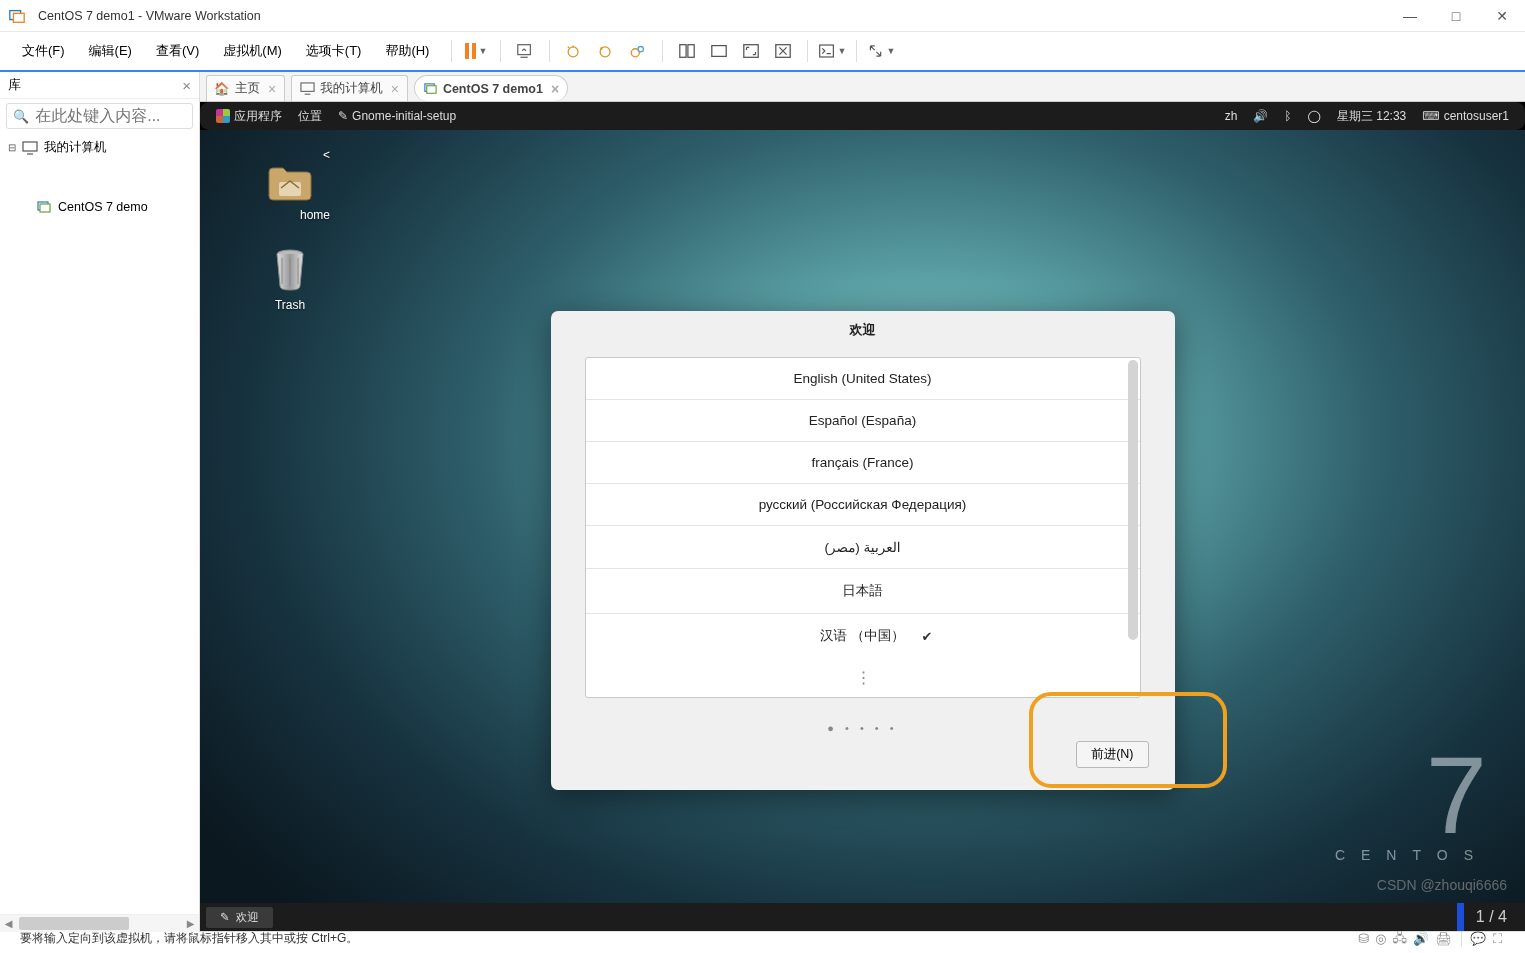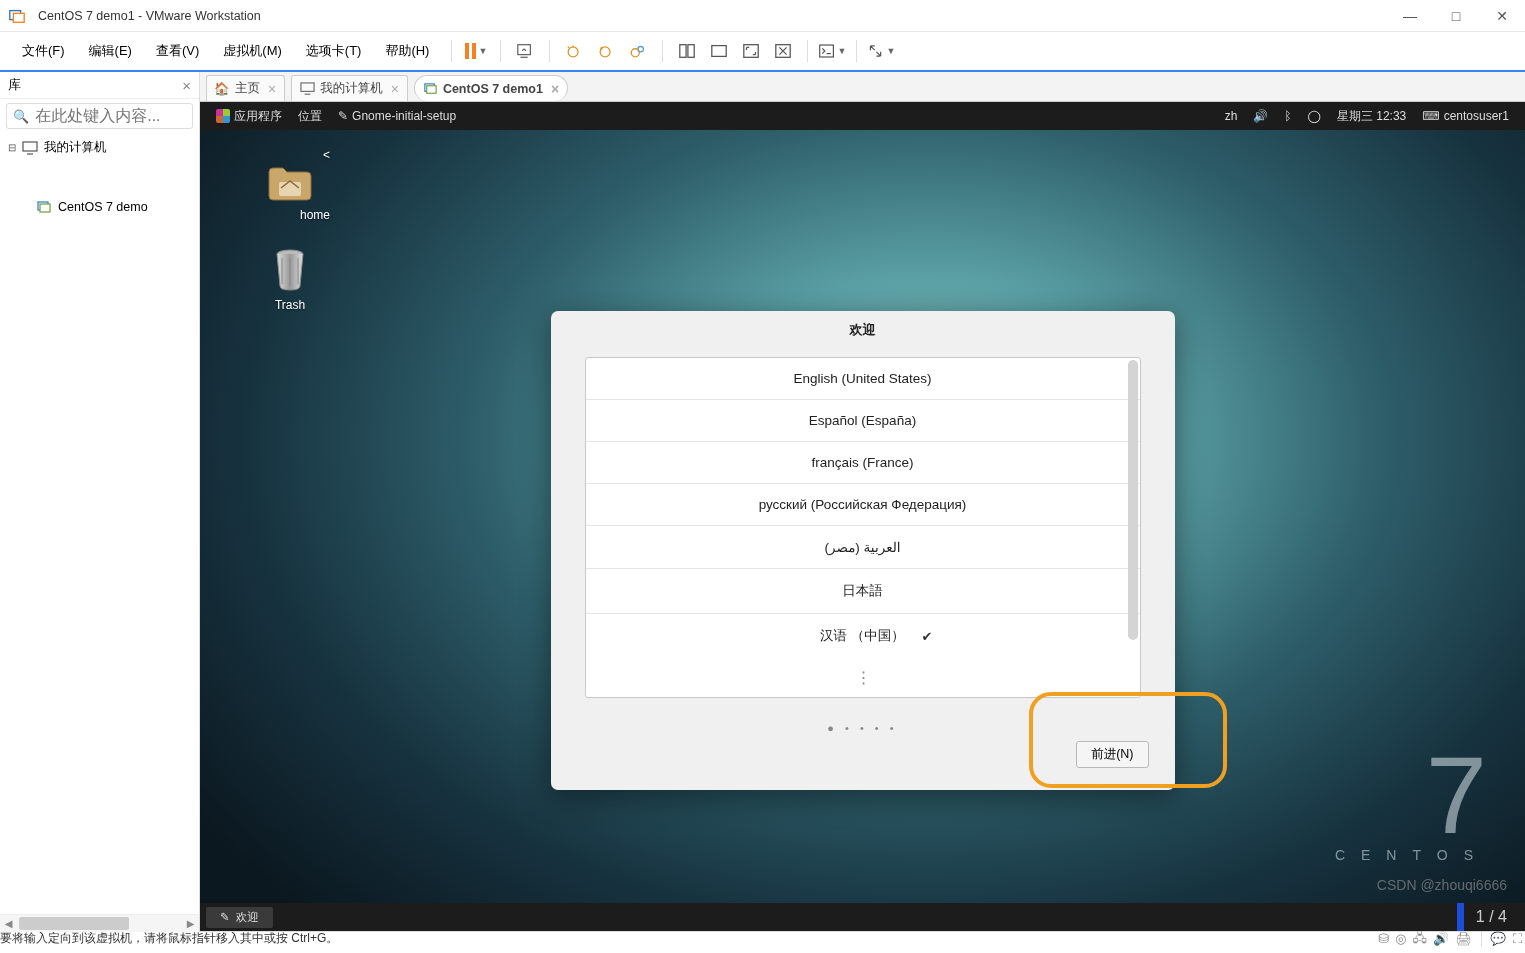--- a/index.html
+++ b/index.html
@@ -45,21 +45,21 @@
 
 .content { flex: 1; display: flex; flex-direction: column; position: relative; }
 .tabbar { height: 30px; background: #f3f3f3; border-bottom: 1px solid #ccc; display: flex; align-items: flex-end; padding: 0 6px; gap:6px;}
 .tab { height: 26px; display: flex; align-items: center; padding: 0 8px; font-size: 12.5px; background: #fafafa; border:1px solid #ccc; border-bottom:none; border-radius: 3px 3px 0 0; color:#444;}
 .tab.active { background: #fff; font-weight: bold; border-radius: 13px; }
 .tab .tab-ico { width:15px;height:15px;margin-right:5px;display:inline-flex;align-items:center;justify-content:center;}
 .tab .tab-x { margin-left: 8px; color: #aaa; font-size: 14px; }
 
 
 .vm-area { flex:1; position: relative; background:#000; }
-.gnome-top { height: 28px; background: #1c1c1c; color: #ddd; display: flex; align-items: center; padding: 0 8px; font-size: 12px; }
+.gnome-top { height: 28px; background: #1c1c1c; color: #ddd; display: flex; align-items: center; padding: 0 8px; font-size: 12px; border-radius: 9px; }
 .gnome-top .gt-item { padding: 0 8px; display:flex; align-items:center; gap:4px;}
 .gnome-top .grow { flex:1; }
 .gnome-top .ico { font-size:12px;}
 .desktop { position: absolute; top: 28px; left: 0; right: 0; bottom: 28px; background: radial-gradient(ellipse 900px 650px at 55% 40%, #8ec5c5 0%, #5aa0a4 25%, #2e5f6a 50%, #173340 75%, #0b1820 100%); overflow:hidden;}
 .desk-icon { position: absolute; width: 80px; text-align: center; color: #fff; font-size: 12px; text-shadow:0 1px 2px rgba(0,0,0,.6);}
 .desk-icon .folder { width: 46px; height: 40px; margin: 0 auto 6px; }
 .desk-icon .trash { width: 36px; height: 44px; margin: 0 auto 6px;}
 .centos-brand { position: absolute; right: 36px; bottom: 40px; text-align: right; color: rgba(220,230,235,.55); font-family: "Segoe UI", sans-serif; }
 .centos-brand .seven { font-size: 110px; font-weight: 200; line-height: .8; letter-spacing: 2px;}
 .centos-brand .word { font-size: 14px; letter-spacing: 16px; margin-top:8px;}
@@ -77,21 +77,21 @@
 .dots { text-align:center; padding: 24px 0 56px; color:#888; font-size:11px; letter-spacing:4px;}
 .next-btn { position:absolute; right:26px; bottom:22px; padding:4px 14px; font-size:12.5px; background:#f5f5f5; border:1px solid #b8b8b8; border-radius:3px;}
 .orange-ring { position:absolute; right:-52px; bottom:2px; width:198px; height:96px; border:4px solid #f0a020; border-radius:22px; pointer-events:none;}
 
 
 .gnome-bottom { position:absolute; left:0; right:0; bottom:0; height:28px; background:#1c1c1c; display:flex; align-items:center; padding:0 6px;}
 .task-btn { background:#3a3a3a; color:#ddd; font-size:11.5px; padding:3px 14px; border-radius:2px; display:flex; align-items:center; gap:6px;}
 .pager { margin-left:auto; color:#ccc; font-size:16px; padding:0 12px; border-left:7px solid #1d4ed8; height:100%; display:flex; align-items:center;}
 
 
-.statusbar { height: 14px; background: #fff; border-top: 1px solid #ddd; display: flex; align-items: center; font-size: 12px; color: #333; padding: 0 0; }
+.statusbar { height: 14px; background: #fff; border-top: 1px solid #ddd; display: flex; align-items: center; font-size: 12px; color: #333; padding: 0 20px; }
 .statusbar .grow{flex:1;}
 .statusbar .sb-ico { margin:0 3px; color:#888; font-size:13px;}
 .sb-sep{width:1px;height:16px;background:#ddd;margin:0 6px;}
 
 
 .watermark { position:absolute; right:18px; bottom:60px; color:rgba(135,135,135,.7); font-size:14px; transform:rotate(0deg);}
 </style>
 </head>
 <body>
 

